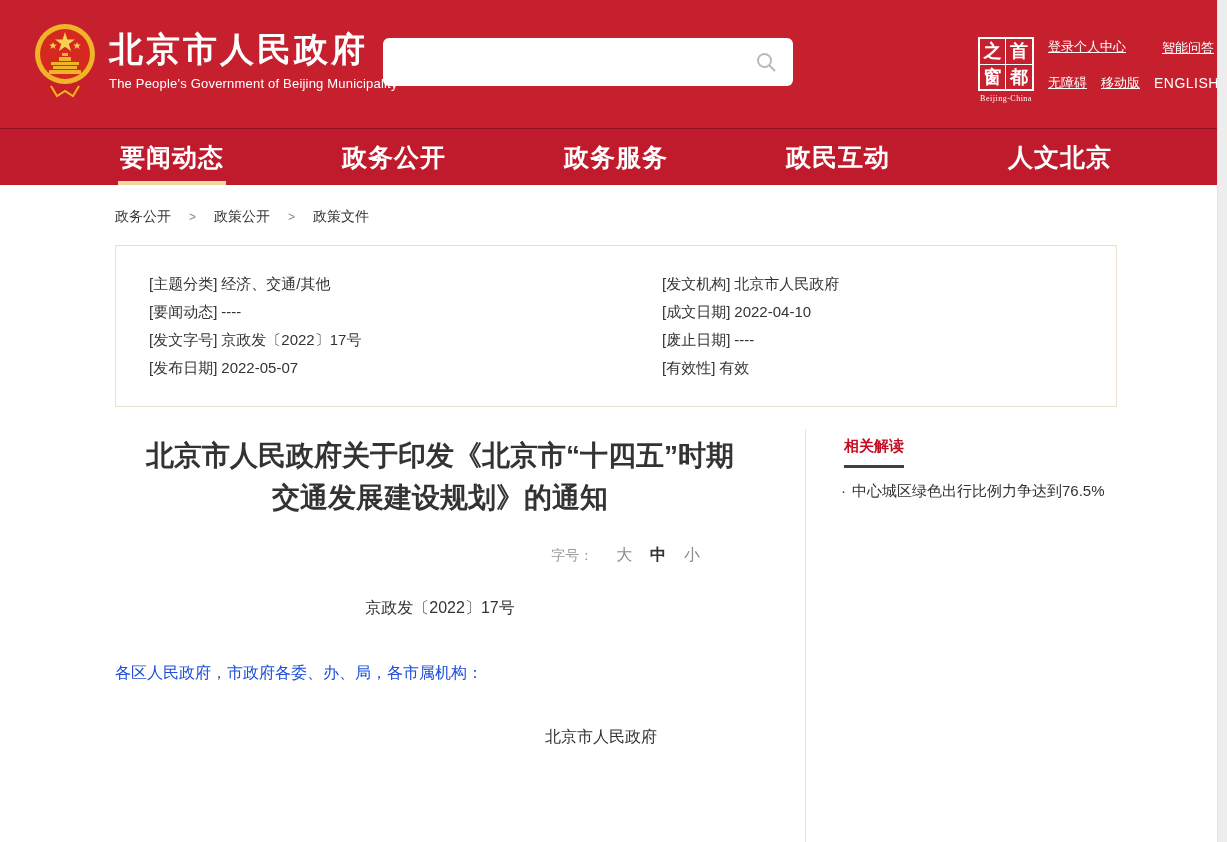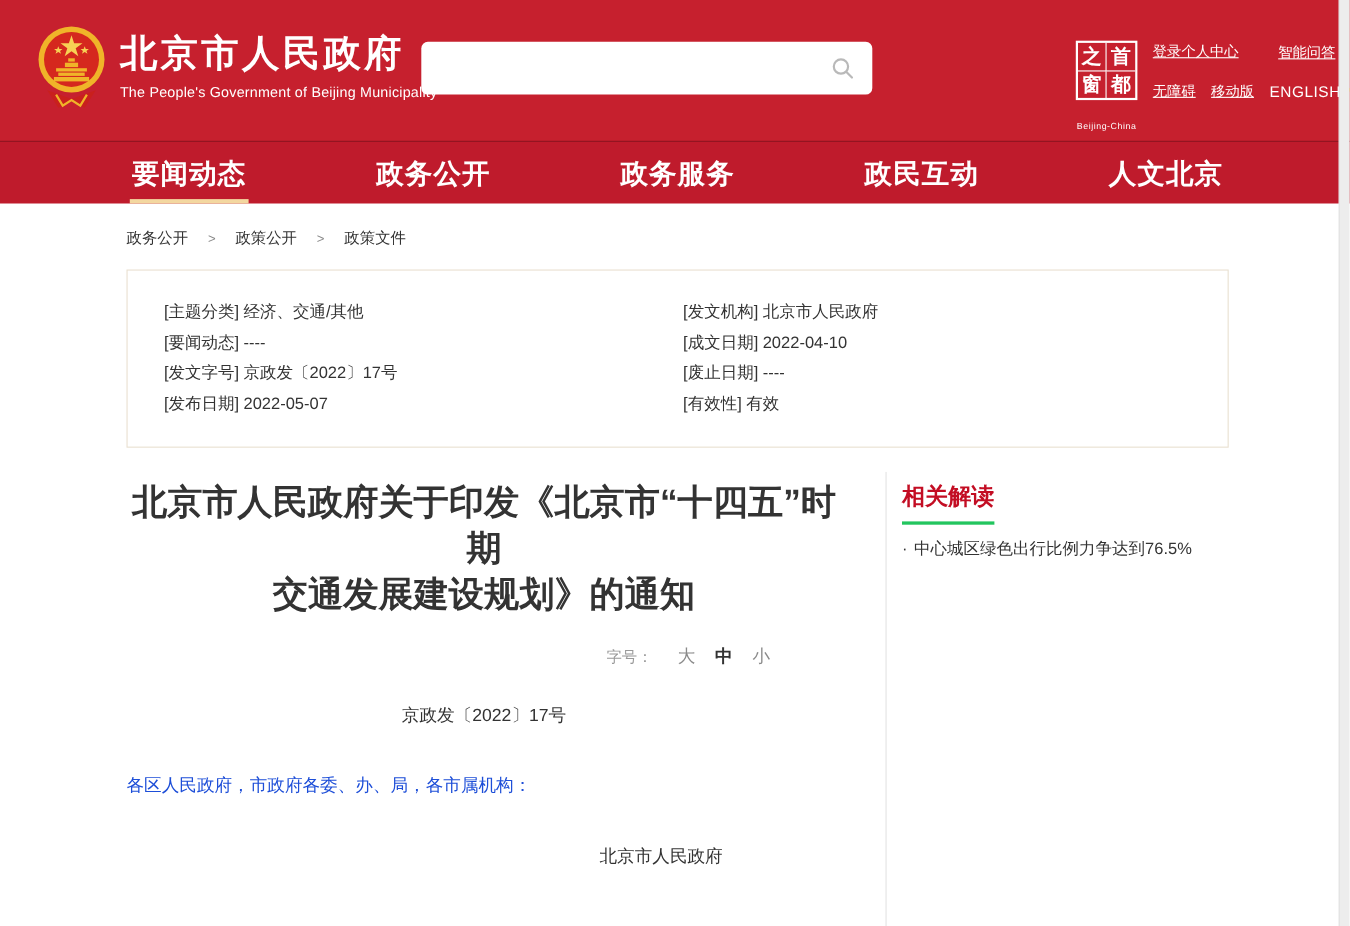--- a/index.html
+++ b/index.html
@@ -36,21 +36,21 @@
     width:56px; height:54px; margin:0 auto; border:2px solid #fff;
     display:grid; grid-template-columns:1fr 1fr; grid-template-rows:1fr 1fr;
   }
   .seal-cell {
     color:#fff; font-size:18px; font-weight:700; line-height:25px;
     display:flex; align-items:center; justify-content:center;
   }
   .seal-cell.b1 { border-right:1px solid #fff; border-bottom:1px solid #fff; }
   .seal-cell.b2 { border-bottom:1px solid #fff; }
   .seal-cell.b3 { border-right:1px solid #fff; }
-  .seal-caption { color:#fff; font-size:8px; margin-top:19px; font-family:Liberation Sans, sans-serif; letter-spacing:.5px; }
+  .seal-caption { color:#fff; font-size:8px; margin-top:3px; font-family:Liberation Serif, serif; letter-spacing:.5px; }
 
   .header-links { position:absolute; left:1048px; top:38px; width:172px; color:#fff; font-size:13px; }
   .hl-row { display:flex; align-items:center; white-space:nowrap; }
   .hl-row.r1 { justify-content:space-between; }
   .hl-row.r2 { margin-top:18px; }
   .hl-link { cursor:pointer;text-decoration:underline; }
   .hl-row.r2 .hl-link { margin-right:14px; }
   .english { font-size:14px; letter-spacing:.5px; cursor:pointer; display:flex; align-items:center; }
   .dd-arrow { width:0; height:0; border-left:5px solid transparent; border-right:5px solid transparent; border-top:6px solid #e8a33d; margin-left:5px; display:inline-block; }
 
@@ -69,50 +69,50 @@
 
   
   .breadcrumb { margin:23px 110px 0 115px; font-size:14px; color:#333; display:flex; align-items:center; }
   .crumb { cursor:pointer; }
   .crumb-sep { color:#888; margin:0 18px; font-size:12px; }
 
   
   .meta-box {
     margin:19px 110px 0 115px; border:1px solid #e9e0d0;
     padding:24px 0 24px 33px; display:grid; grid-template-columns:472px 1fr;
-    font-size:15px; color:#333;
+    font-size:15px; color:#333;gap:41px;
   }
   .meta-row { line-height:28px; height:28px; white-space:nowrap; }
   .meta-label { margin-right:4px; }
 
   
   .content-wrap { margin:22px 110px 0 115px; display:flex; align-items:stretch; min-height:418px; }
   .article-main { flex:0 0 691px; border-right:1px solid #e3e3e3; padding-right:40px; }
   .article-title {
-    font-size:32px; font-weight:700; color:#333; text-align:center;
+    font-size:28px; font-weight:700; color:#333; text-align:center;
     line-height:42px; margin-top:6px;
   }
   .fontsize-row { text-align:right; padding-right:58px; margin-top:26px; font-size:14px; color:#999; }
   .fontsize-row .fs-label { margin-right:12px; }
   .fs-opt { margin:0 7px; font-size:16px; color:#8a8a8a; cursor:pointer; }
   .fs-opt.current { color:#333; font-weight:700; }
   .doc-number { text-align:center; font-size:16px; color:#333; margin-top:32px; }
   .para { font-size:16px; color:#1d4ed8; line-height:24px; margin-top:42px; }
   .para.indent { text-indent:2em; }
   .signature-block { text-align:right; padding-right:78px; margin-top:42px; font-size:16px; color:#333; }
   .signature-block .sig-name { display:inline-block; margin-right:30px; }
 
   
   .article-aside { flex:1; padding-left:14px; padding-top:8px; }
   .aside-title {
-    display:inline-block; color:#c30d23; font-size:21px; font-weight:700;
-    padding-bottom:9px; border-bottom:3px solid #22c55e;
+    display:inline-block; color:#c30d23; font-size:15px; font-weight:700;
+    padding-bottom:9px; border-bottom:3px solid #404040;margin-left:24px;
   }
   .aside-list { margin-top:12px; }
-  .aside-item { font-size:15px; color:#333; line-height:22px; cursor:pointer; }
+  .aside-item { font-size:15px; color:#333; line-height:22px; cursor:pointer;margin-left:21px; }
   .aside-item .bullet { margin-right:6px; color:#333; }
 
   
   .scrollbar {
     position:absolute; top:0; right:0; width:10px; height:842px;
     background:#ededed; border-left:1px solid #e2e2e2; z-index:50;
   }
 </style>
 </head>
 <body>

